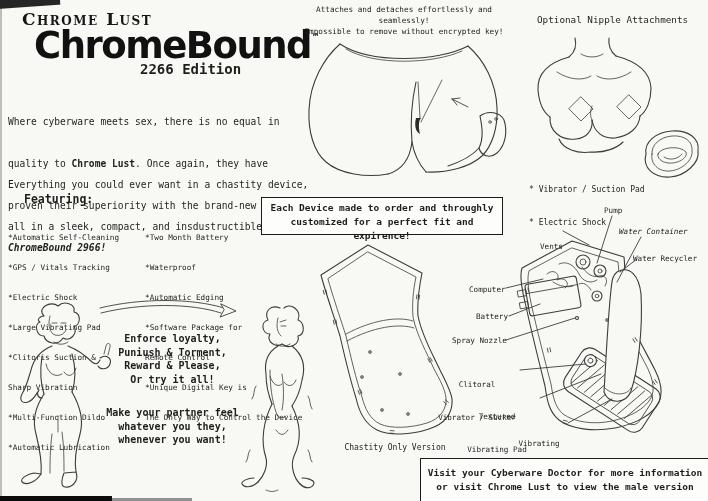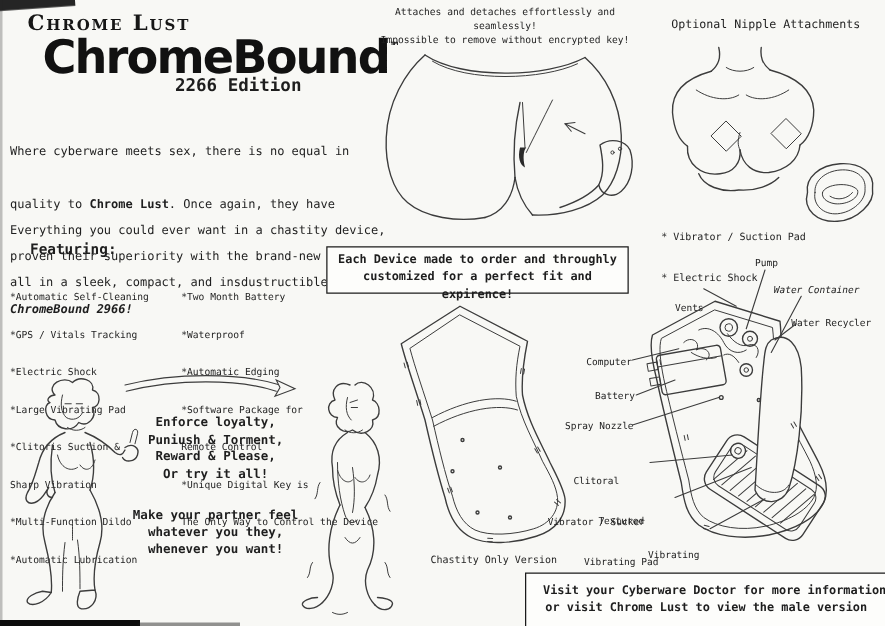--- a/index.html
+++ b/index.html
@@ -314,21 +314,21 @@
     <div>Reward &amp; Please,</div>
     <div>Or try it all!</div>
   </div>
   <div class="abs mono promo ctr" style="left:95px;top:406px;width:155px;">
     <div>Make your partner feel</div>
     <div>whatever you they,</div>
     <div>whenever you want!</div>
   </div>
 
   <div class="abs boxed ctr" style="left:420px;top:458px;width:290px;height:45px;padding-top:7px;box-sizing:border-box;">
-    <div class="mono b" style="font-size:9.5px;line-height:14px;text-align:right;">Visit your Cyberware Doctor for more information</div>
+    <div class="mono b" style="font-size:9.5px;line-height:14px;">Visit your Cyberware Doctor for more information</div>
     <div class="mono b" style="font-size:9.5px;line-height:14px;">or visit Chrome Lust to view the male version</div>
   </div>
 
   <svg class="abs" style="left:0;top:0;pointer-events:none;" width="708" height="501" viewBox="0 0 708 501">
     <g stroke="#3c3c3c" stroke-width="0.9" fill="none" stroke-linecap="round">
       <path d="M612,216 L597,263"></path>
       <path d="M563,231 L589,245"></path>
       <path d="M641,237 L617,282"></path>
       <path d="M637,259 L620,272"></path>
       <path d="M506,288 L543,279"></path>

